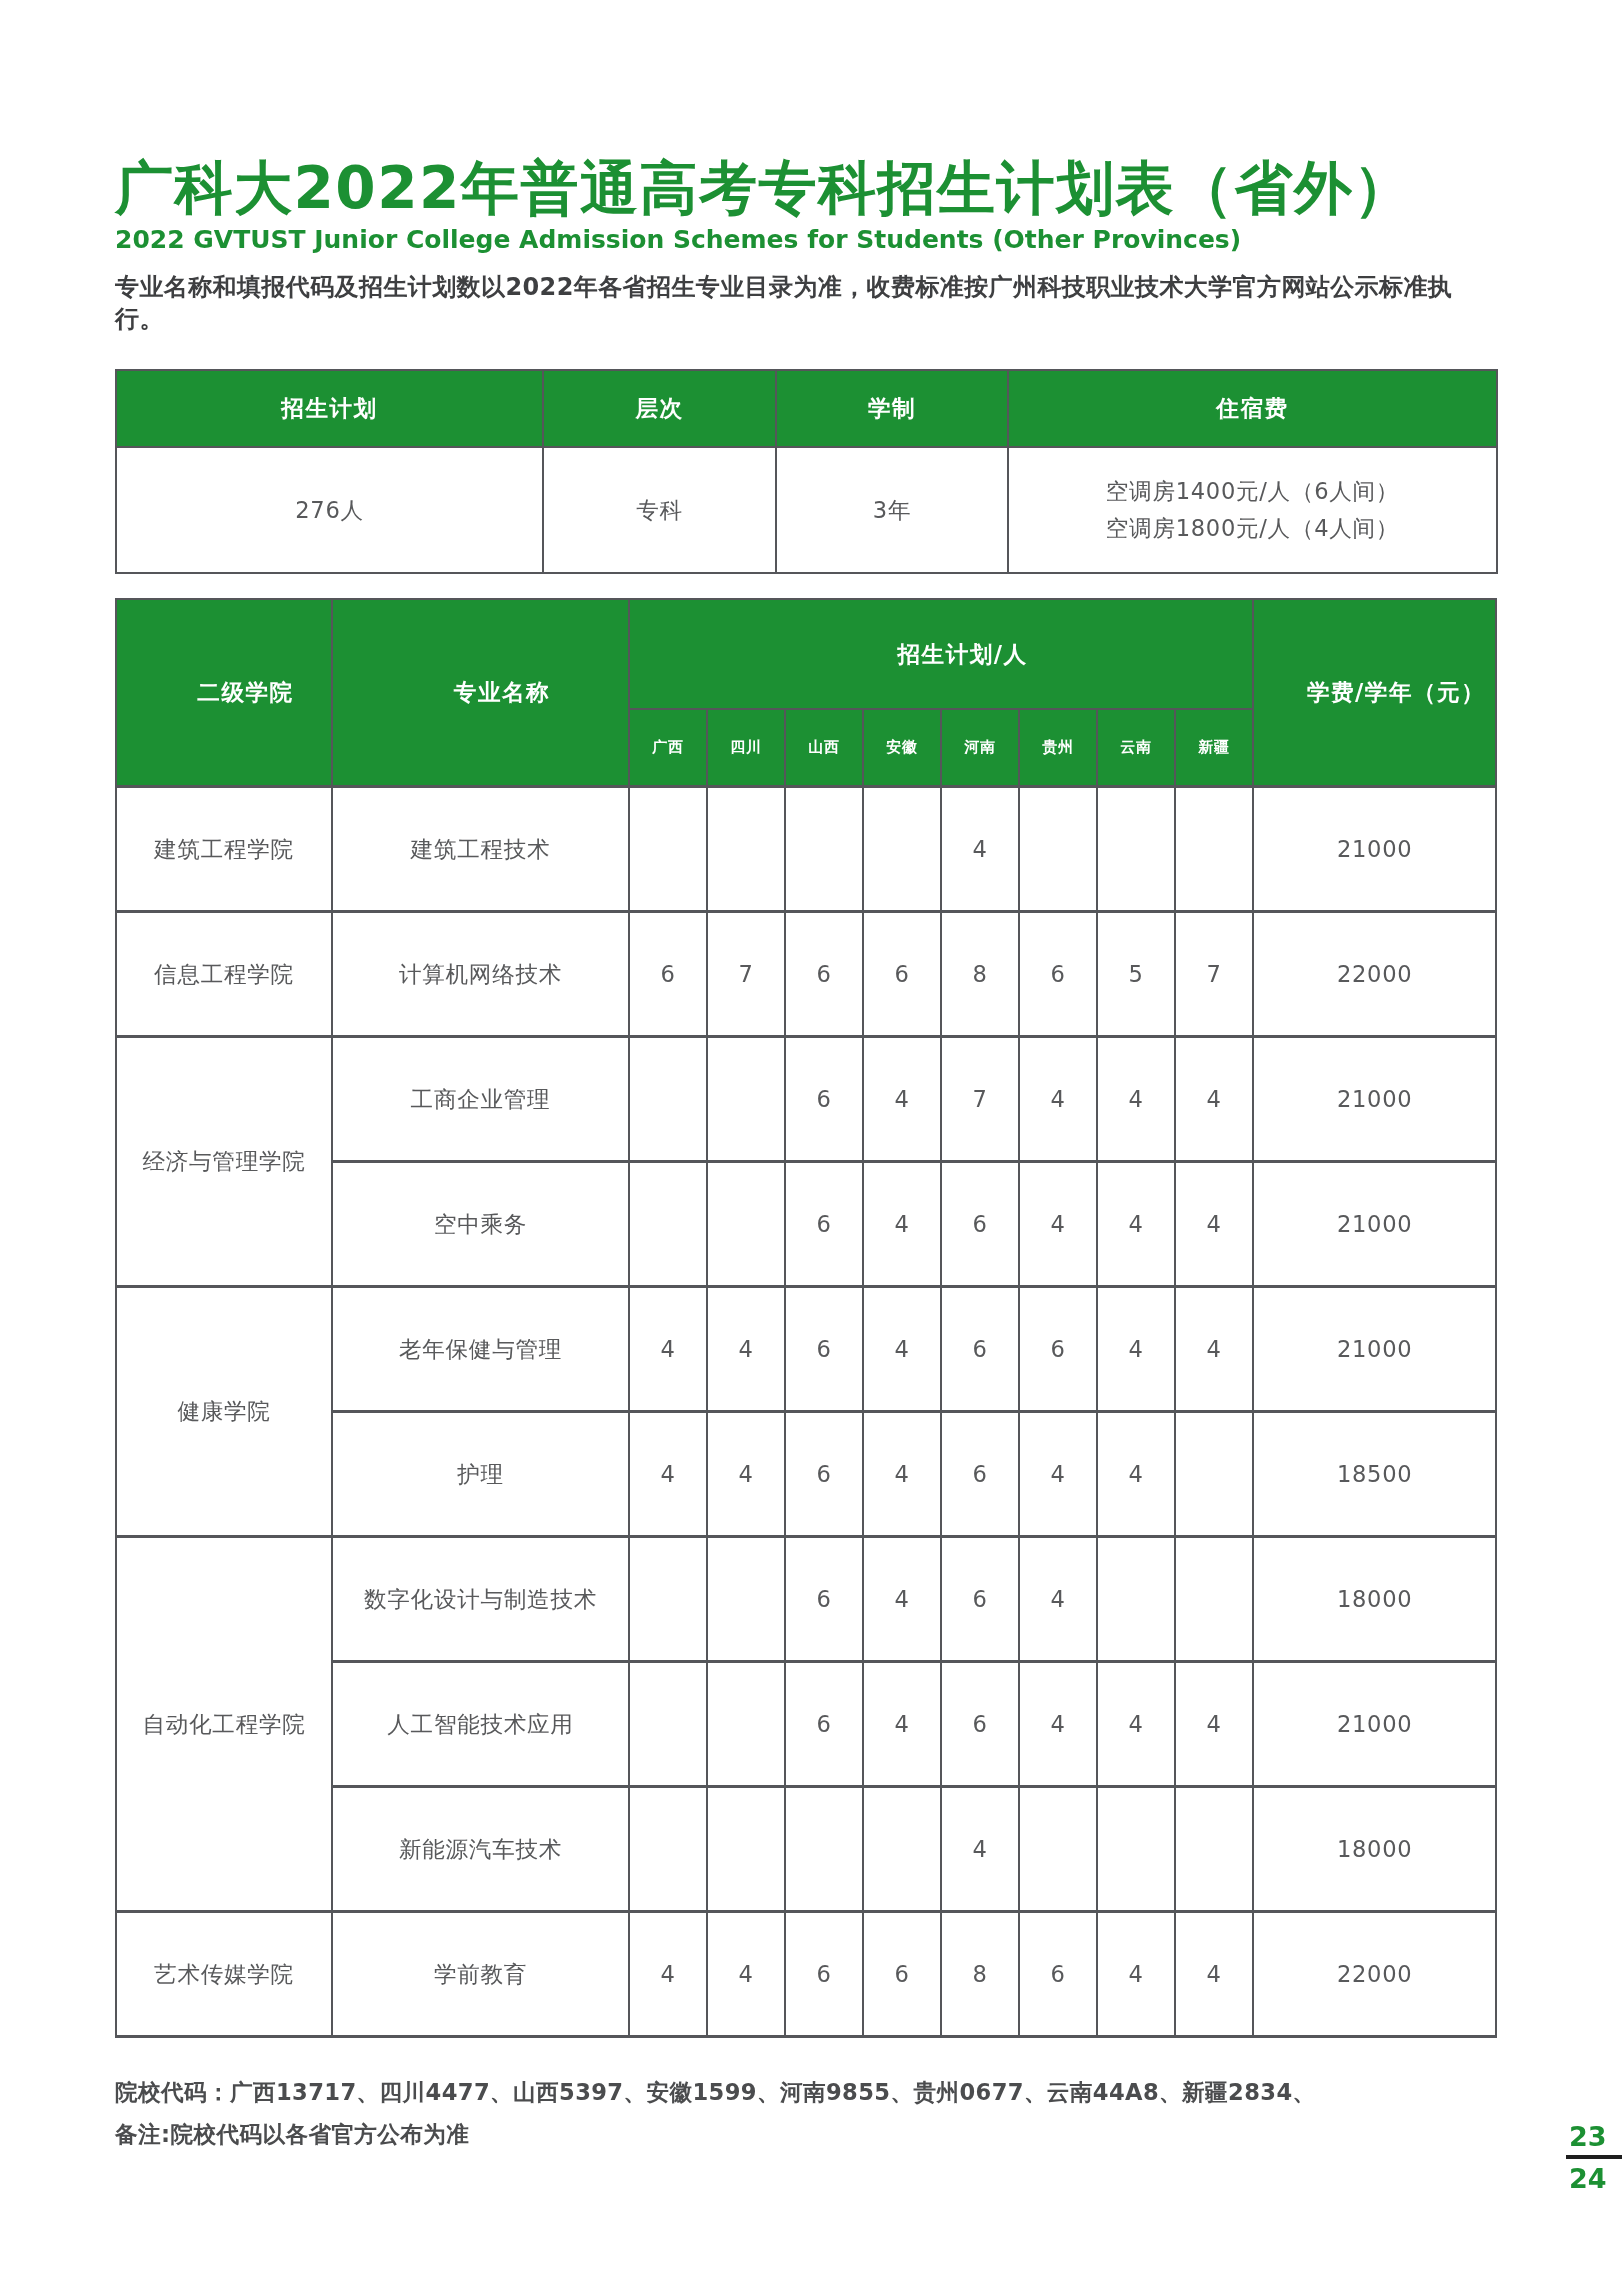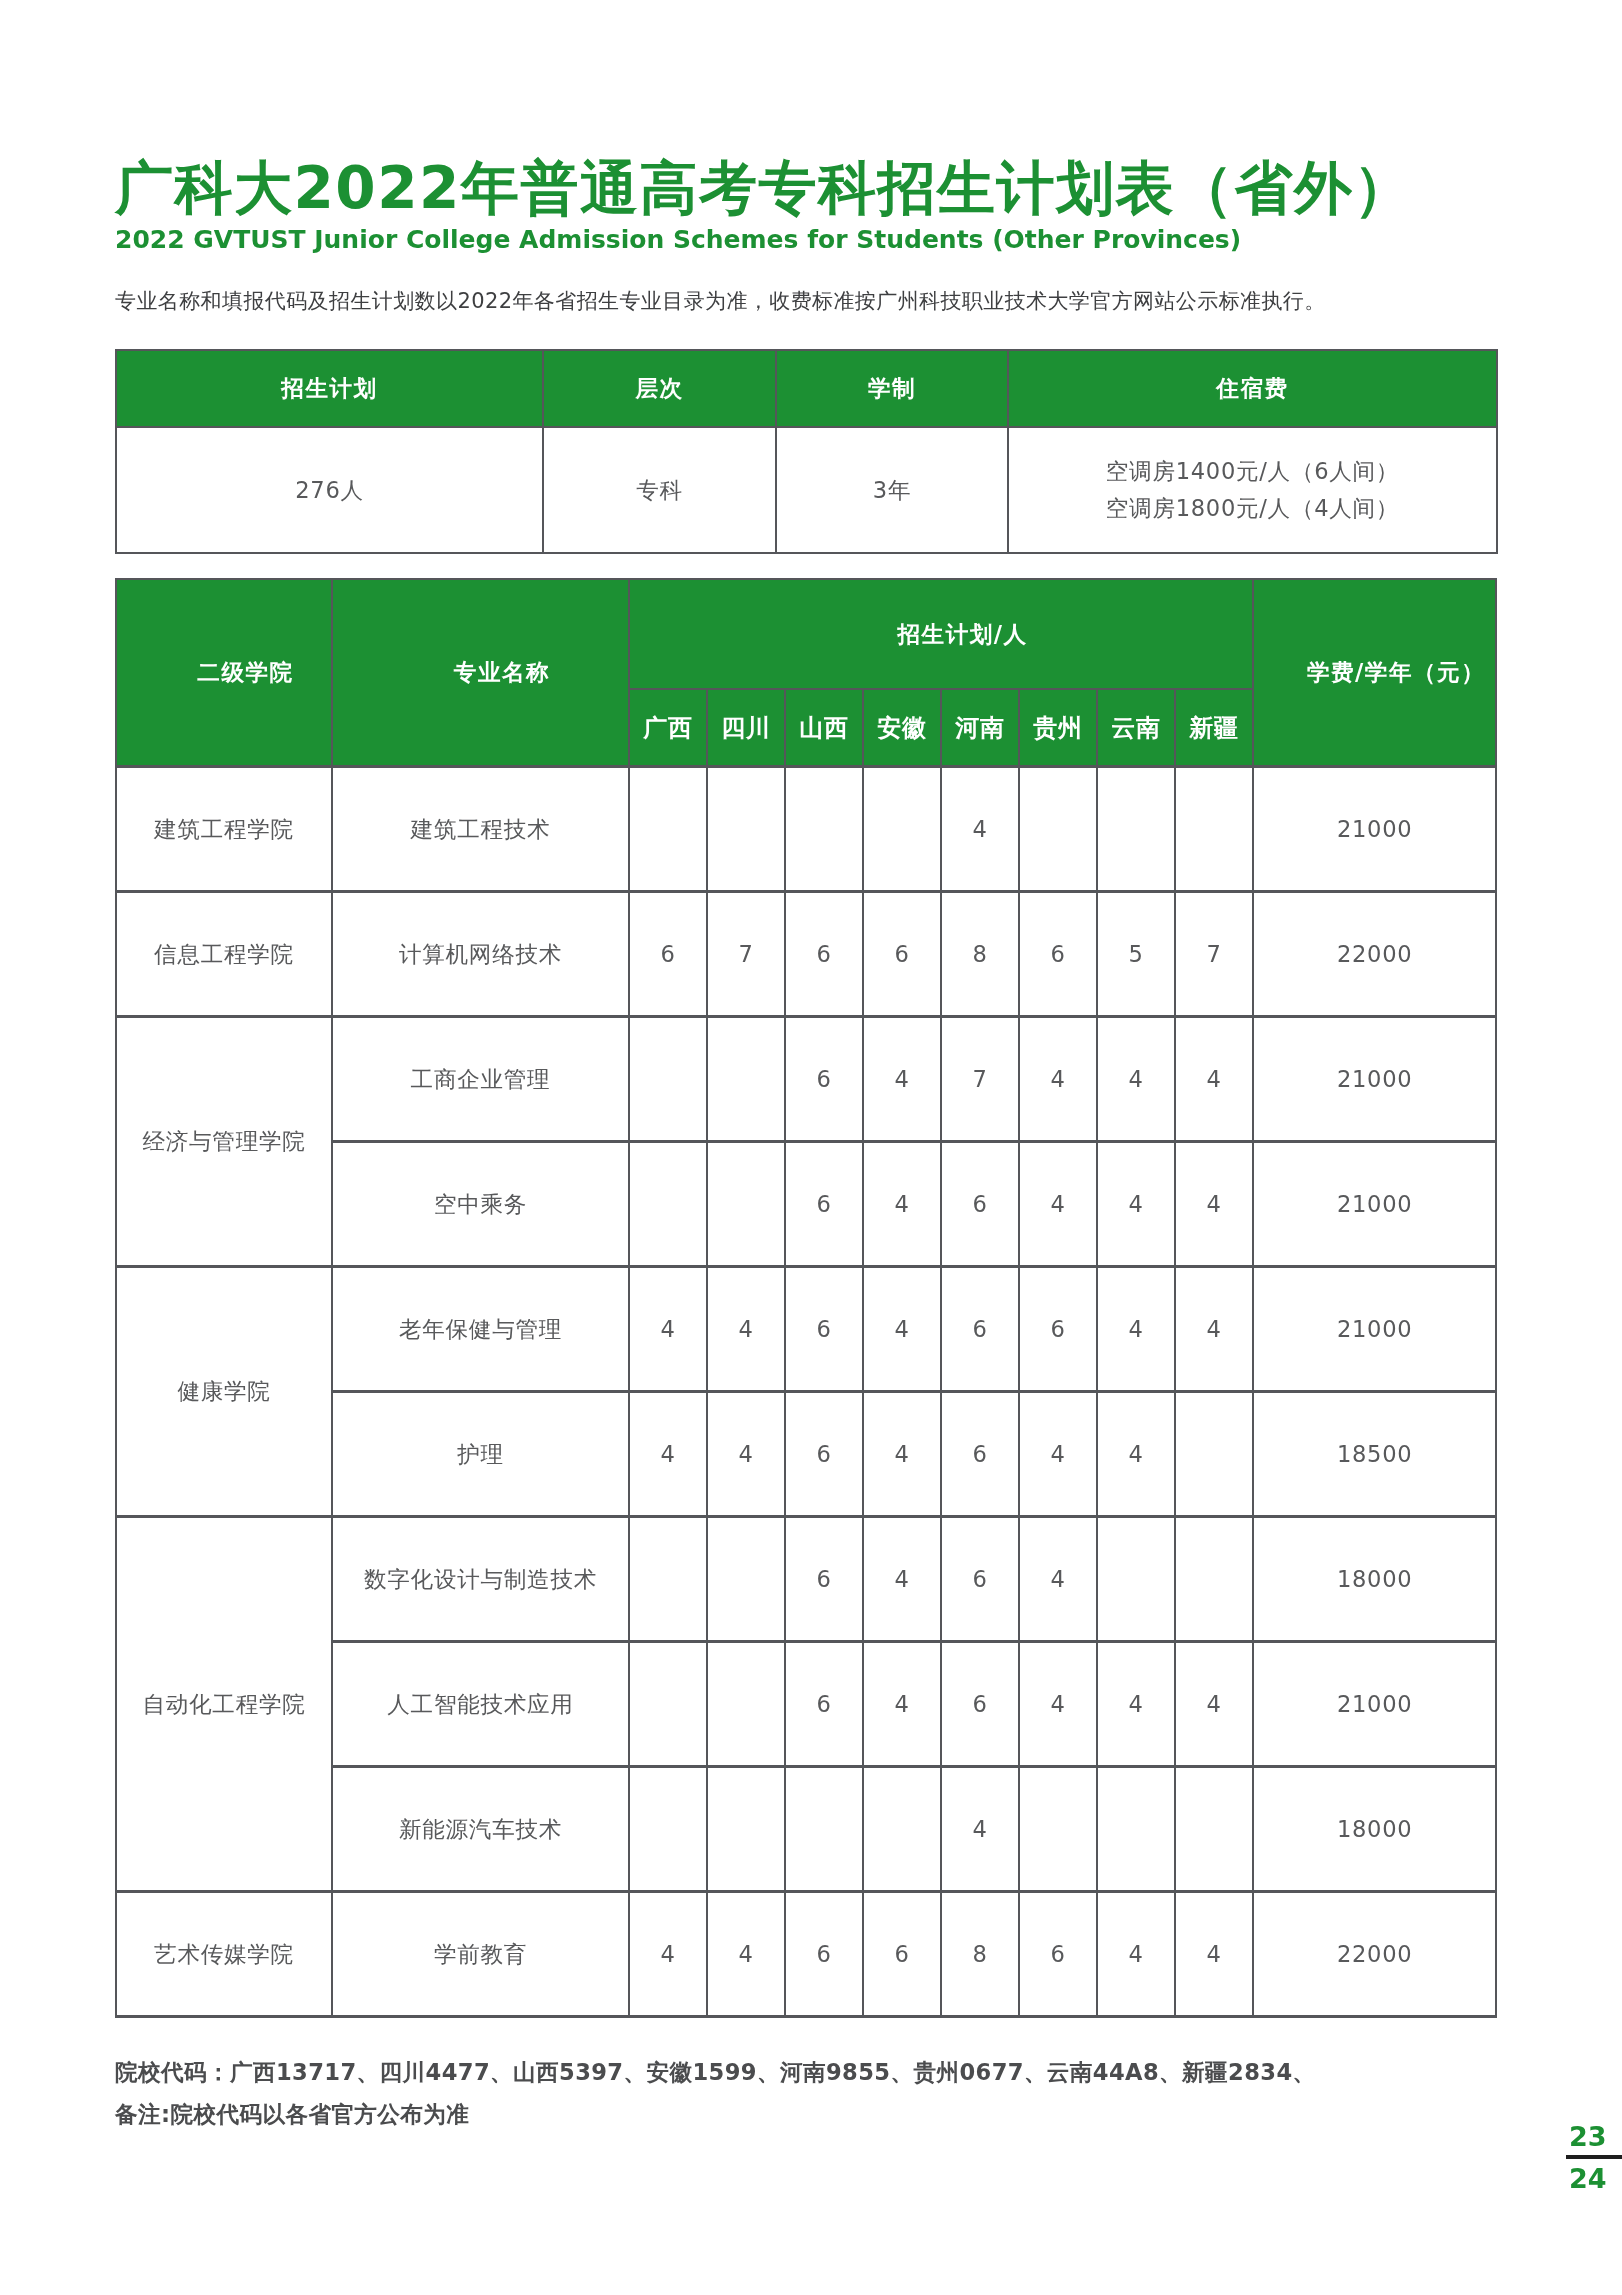--- a/index.html
+++ b/index.html
@@ -16,41 +16,41 @@
   .content{position:absolute;left:115px;top:12px;width:1381px;}
   .title{
     margin-top:145px;font-size:58px;font-weight:bold;color:var(--green);
     letter-spacing:1.5px;white-space:nowrap;line-height:1.1;
   }
   .subtitle{
     margin-top:4.4px;font-size:25px;font-weight:bold;color:var(--green);
     letter-spacing:0px;line-height:1.2;
   }
   .note{
-    margin-top:32px;font-size:21px;font-weight:normal;color:var(--note-text);
+    margin-top:16px;font-size:24px;font-weight:bold;color:var(--note-text);
     letter-spacing:0.4px;
   }
   table{border-collapse:collapse;table-layout:fixed;width:1381px;}
   table.summary{margin-top:34px;border:2.9px solid var(--border);}
   table.summary th{
     background:var(--green);color:#fff;font-size:22.6px;font-weight:bold;
     height:73px;border:2.2px solid var(--border);text-align:center;letter-spacing:1.5px;
   }
   table.summary td{
     font-size:22.6px;color:var(--body-text);text-align:center;height:122px;
     border:2.2px solid var(--border);border-top-width:1.5px;letter-spacing:0.7px;
   }
   .accom-line{line-height:1.65;}
   table.plan{margin-top:24px;border:2.9px solid var(--border);}
   table.plan th{
     background:var(--green);color:#fff;font-weight:bold;
     border:2.2px solid var(--border);text-align:center;letter-spacing:1.5px;
   }
   table.plan thead tr.top-row th{height:106px;font-size:22.6px;padding-left:44px;}
-  table.plan thead tr.prov-row th{height:73px;font-size:24px;letter-spacing:0.7px;}
+  table.plan thead tr.prov-row th{height:73px;font-size:15px;letter-spacing:0.7px;}
   table.plan tbody td{
     font-size:22.6px;color:var(--body-text);text-align:center;height:120px;
     border:2.2px solid var(--border);border-top-width:3.7px;border-bottom-width:3.7px;
     letter-spacing:0.7px;
   }
   .footer-notes{
     margin-top:34px;font-size:22.6px;font-weight:bold;color:#4B4C4E;
     line-height:1.85;letter-spacing:0.4px;
   }
   .codes-line2{padding-left:139px;}

